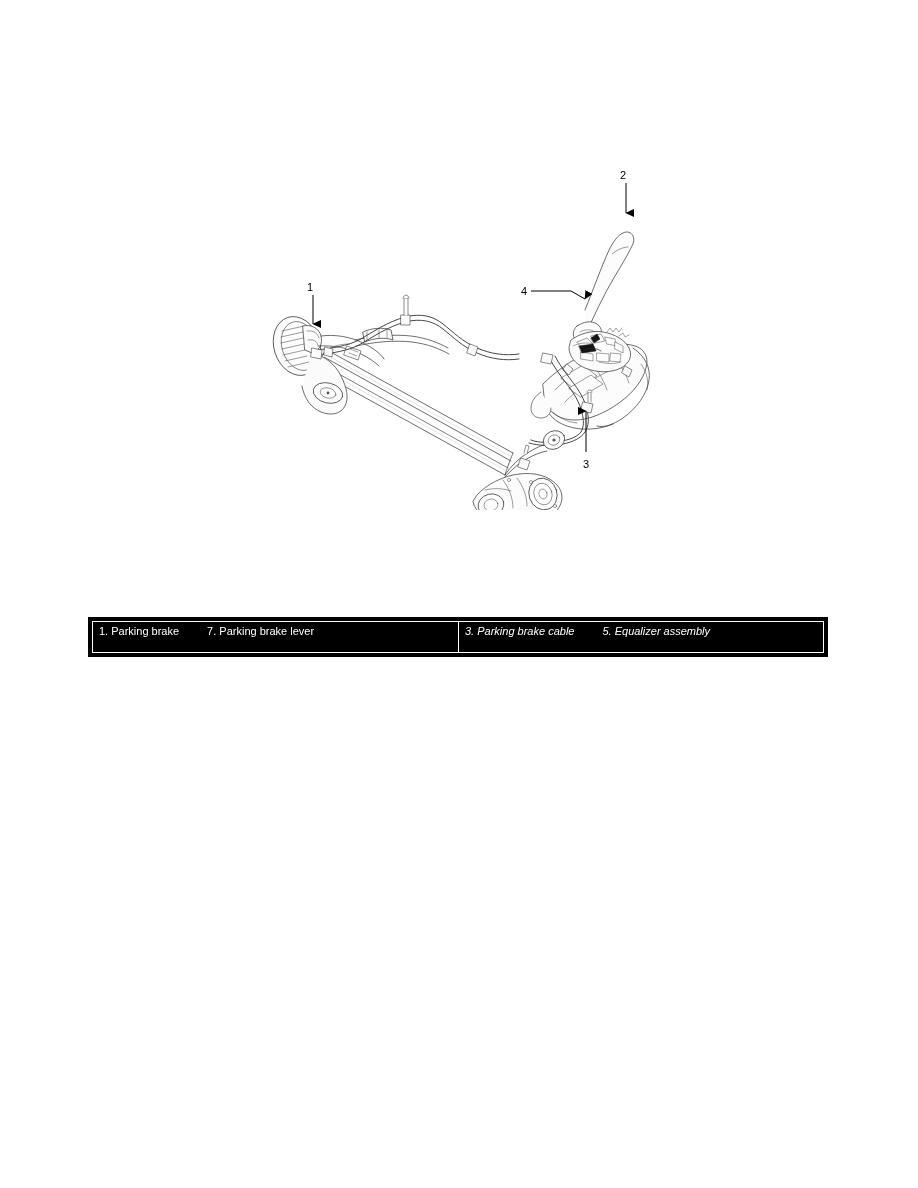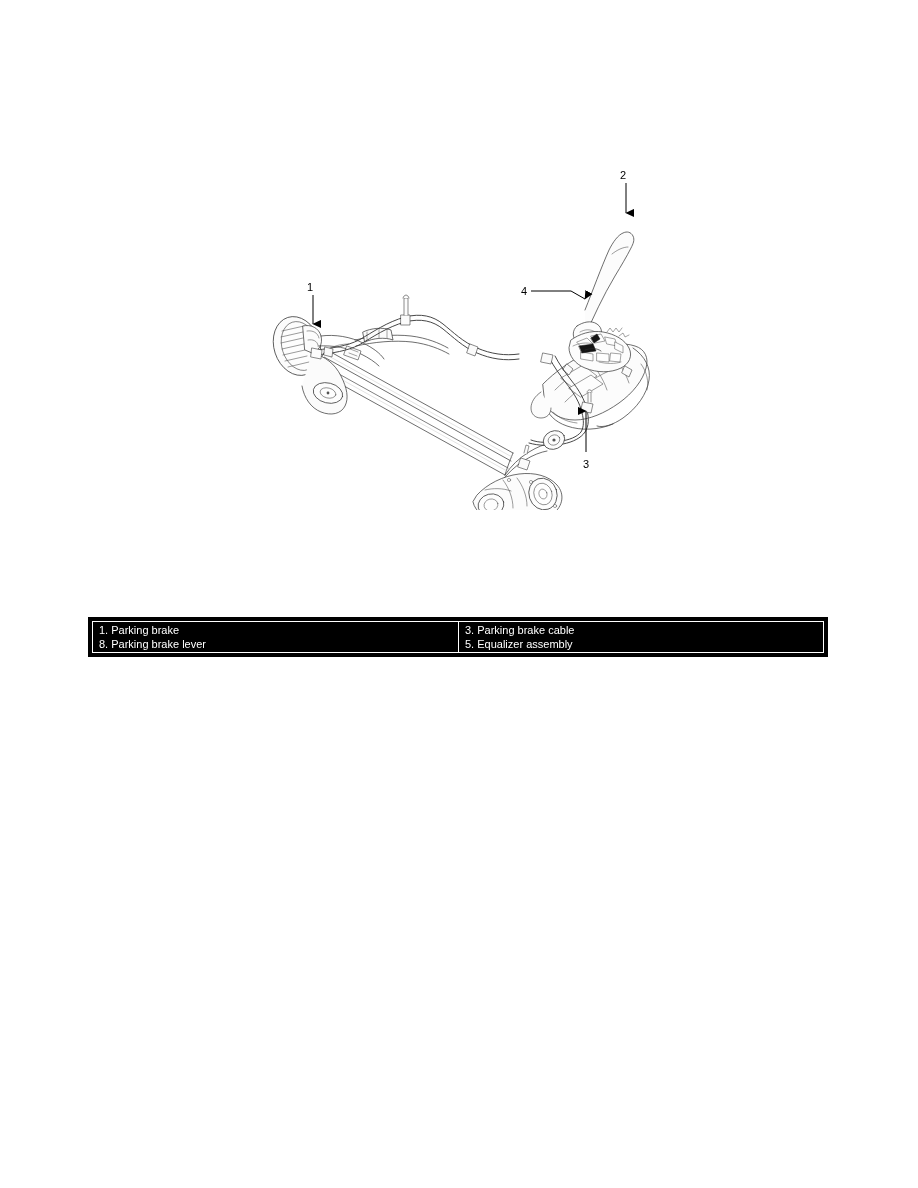--- a/index.html
+++ b/index.html
@@ -60,25 +60,26 @@
     height: 100%;
     border: 1px solid #ffffff;
     box-sizing: border-box;
     display: flex;
     background: #000000;
   }
   .legend-col {
     box-sizing: border-box;
     padding: 2px 0 2px 6px;
     display: flex;
-    flex-direction: column;
-    justify-content: center;
+    flex-direction: row;
+    justify-content: flex-start;
+    gap: 28px;
   }
   .legend-col.left  { width: 50%; }
-  .legend-col.right { width: 50%; border-left: 1px solid #ffffff; }
+  .legend-col.right { width: 50%; border-left: 1px solid #ffffff; font-style: italic; }
   .legend-item {
     color: #ffffff;
     font-family: "Liberation Sans", sans-serif;
     font-size: 11px;
     line-height: 14px;
     white-space: nowrap;
   }
 </style>
 </head>
 <body>
@@ -316,21 +317,21 @@
 
       </g>
     </svg>
   </div>
 
   <div id="legend-table">
     <div id="legend-inner">
 
       <div class="legend-col left">
         <div class="legend-item">1. Parking brake</div>
-        <div class="legend-item">8. Parking brake lever</div>
+        <div class="legend-item">7. Parking brake lever</div>
       </div>
 
       <div class="legend-col right">
         <div class="legend-item">3. Parking brake cable</div>
         <div class="legend-item">5. Equalizer assembly</div>
       </div>
 
     </div>
   </div>
 

